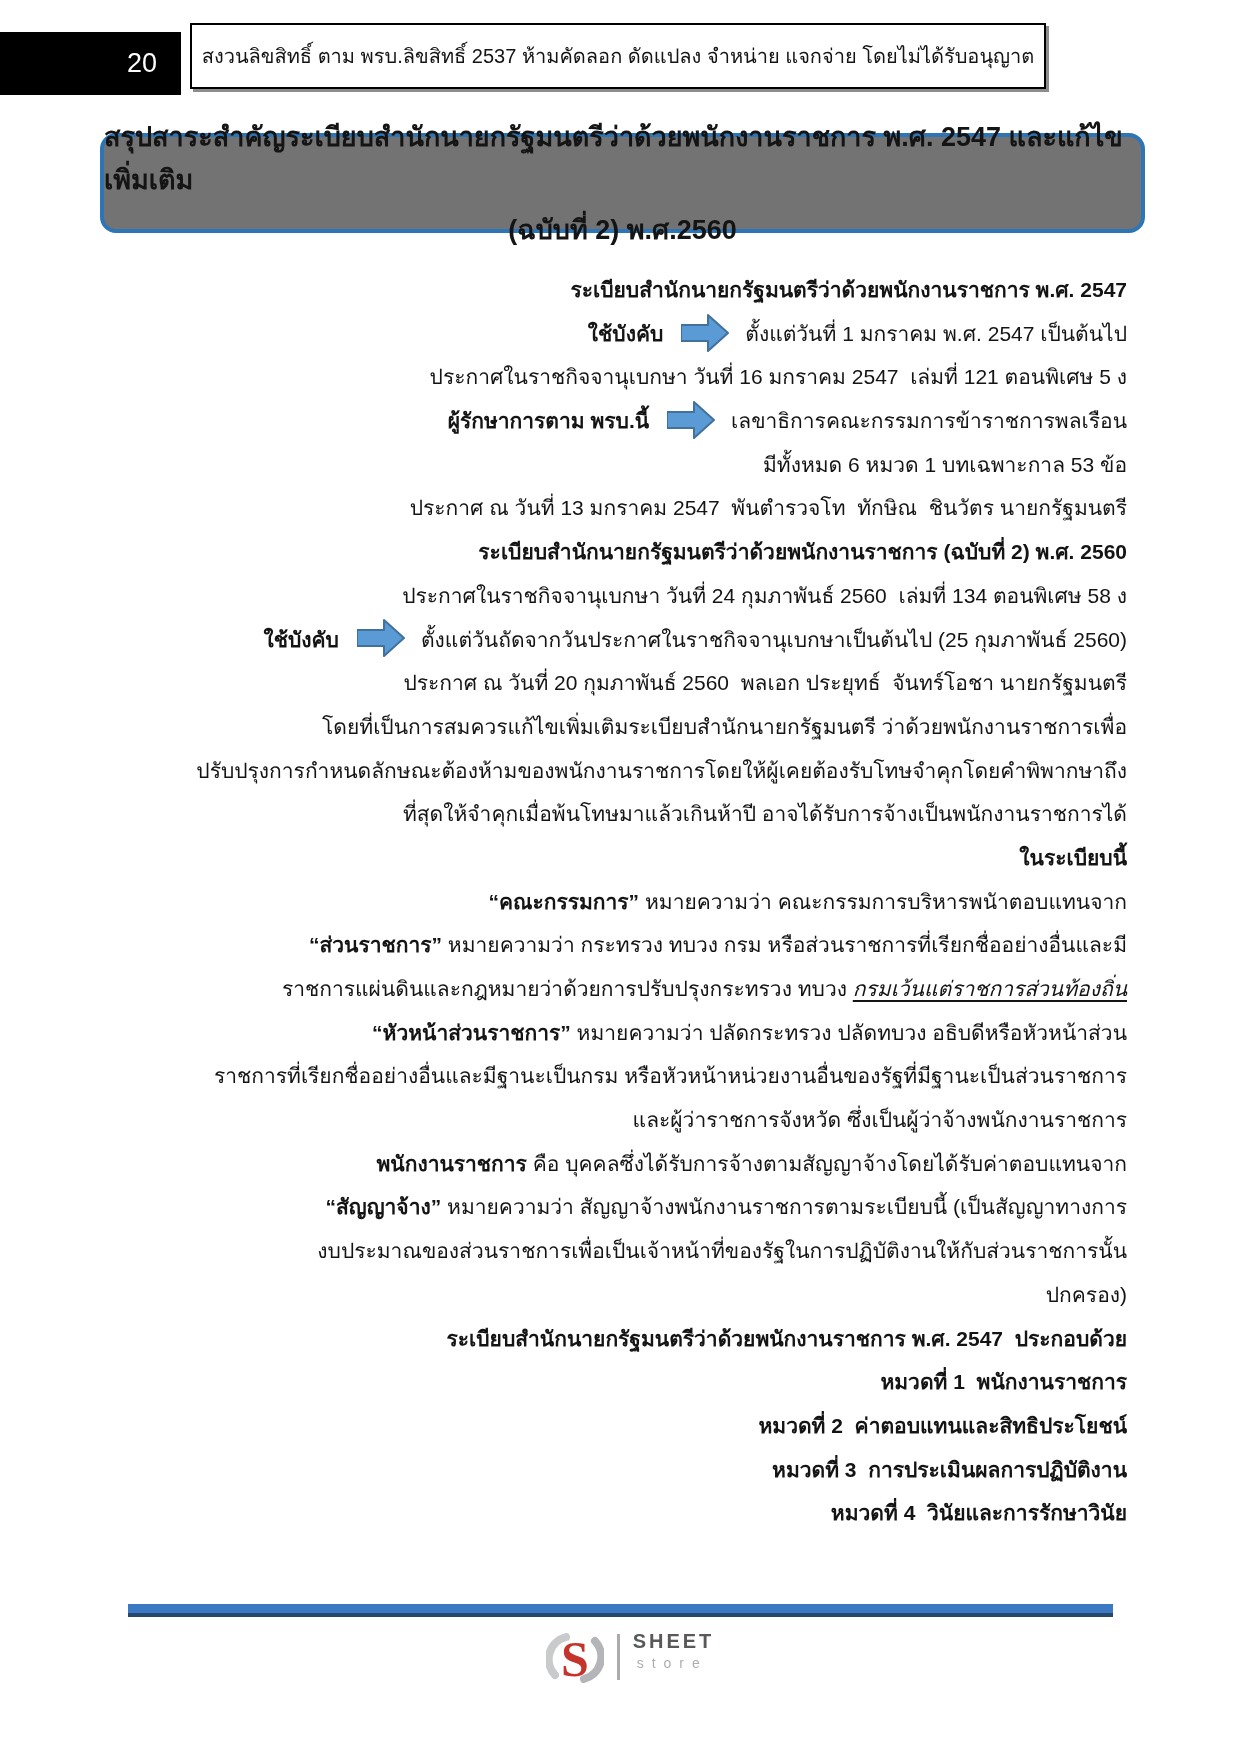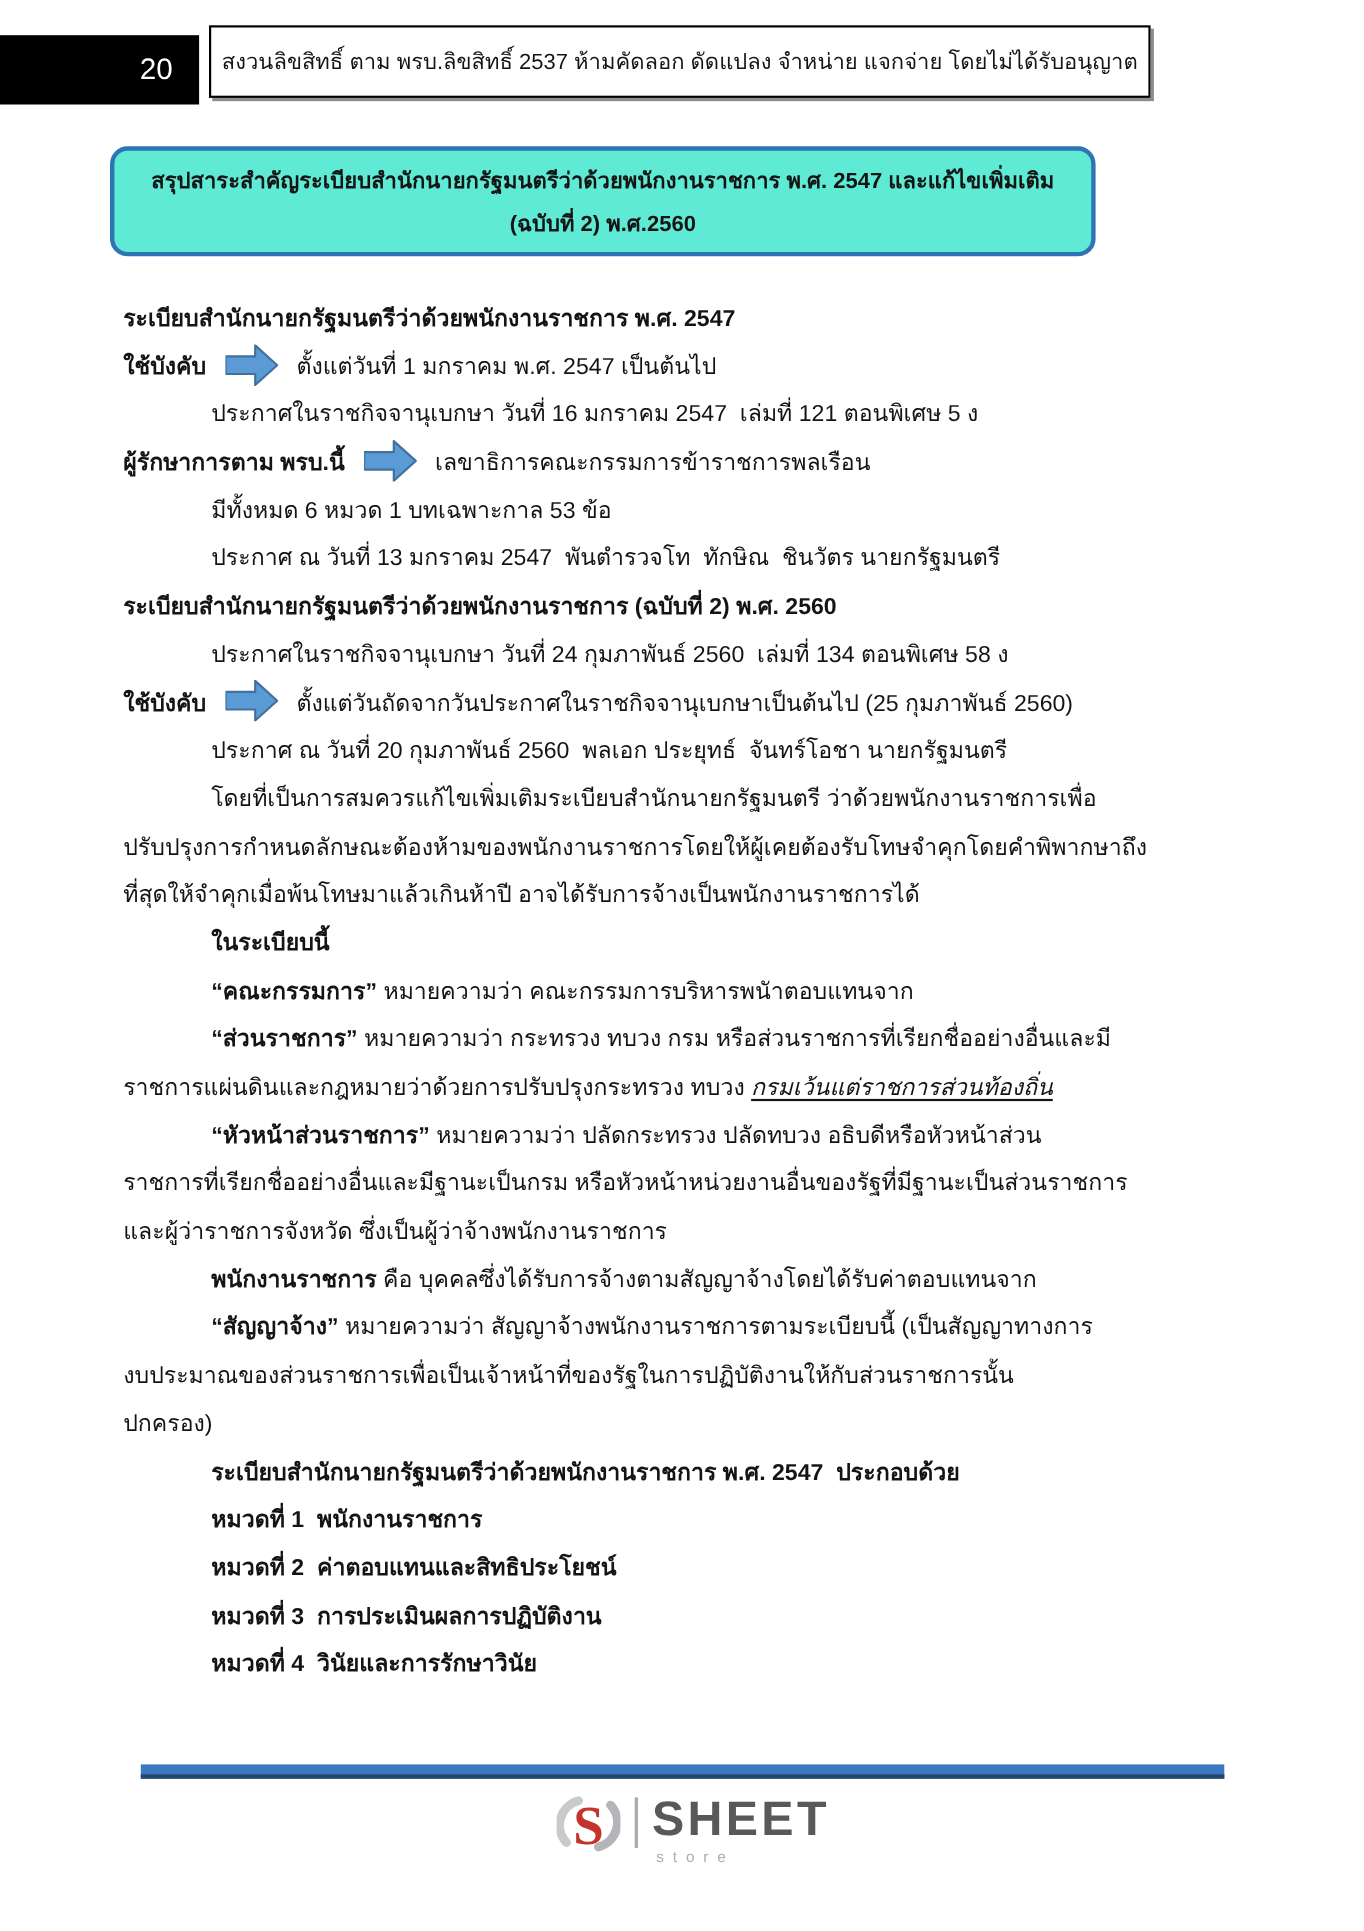--- a/index.html
+++ b/index.html
@@ -18,49 +18,49 @@
   .copyright-box {
     position:absolute; left:190px; top:23px; width:856px; height:66px;
     border:2px solid #000; box-sizing:border-box;
     box-shadow:3px 3px 0 rgba(0,0,0,0.45);
     display:flex; align-items:center; justify-content:center;
     font-size:20px; white-space:nowrap;
   }
 
   
   .title-box {
-    position:absolute; left:100px; top:133px; width:896px; height:100px;
+    position:absolute; left:100px; top:133px; width:1045px; height:100px;
     border:4.5px solid #2E75B6; border-radius:16px; box-sizing:border-box;
     display:flex; flex-direction:column; align-items:center; justify-content:center;
-    gap:7px; font-weight:bold; font-size:20px; background:#5eead4;
+    gap:7px; font-weight:bold; font-size:27px; background:#737373;
   }
 
   
-  .body-lines { position:absolute; left:112px; top:268px; width:995px; }
+  .body-lines { position:absolute; left:132px; top:268px; width:995px;text-align:right; }
   .line { height:43.7px; line-height:43.7px; font-size:21px; white-space:nowrap; }
   .line.indent { padding-left:80px; }
   .seg { white-space:pre; }
   .seg.b { font-weight:bold; }
   .seg.u { text-decoration:underline; text-underline-offset:4px;font-style:italic; }
   .arrow-icon { display:inline-block; vertical-align:middle; margin:0 16px 5px 18px; }
 
   
   .footer-bar {
     position:absolute; left:128px; top:1604px; width:985px; height:9px;
     background:#3B7AC2; border-bottom:4px solid #24476B;
   }
   .footer-logo {
     position:absolute; left:0; top:1631px; width:100%;
     display:flex; justify-content:center; align-items:flex-start;
     gap:13px; transform:translateX(10px);
   }
   .logo-divider { width:3px; height:46px; background:#A9ABAE; margin-top:3px; }
   .brand-col { display:flex; flex-direction:column; }
   .brand {
-    font-size:44px; font-weight:bold; color:#58595B;
+    font-size:20px; font-weight:bold; color:#58595B;
     letter-spacing:3px; line-height:1.05;
   }
   .brand-sub {
     font-size:14px; color:#ABADB0; letter-spacing:8px; margin-top:3px; padding-left:4px;
   }
 </style>
 </head>
 <body>
 
 <div class="page">

